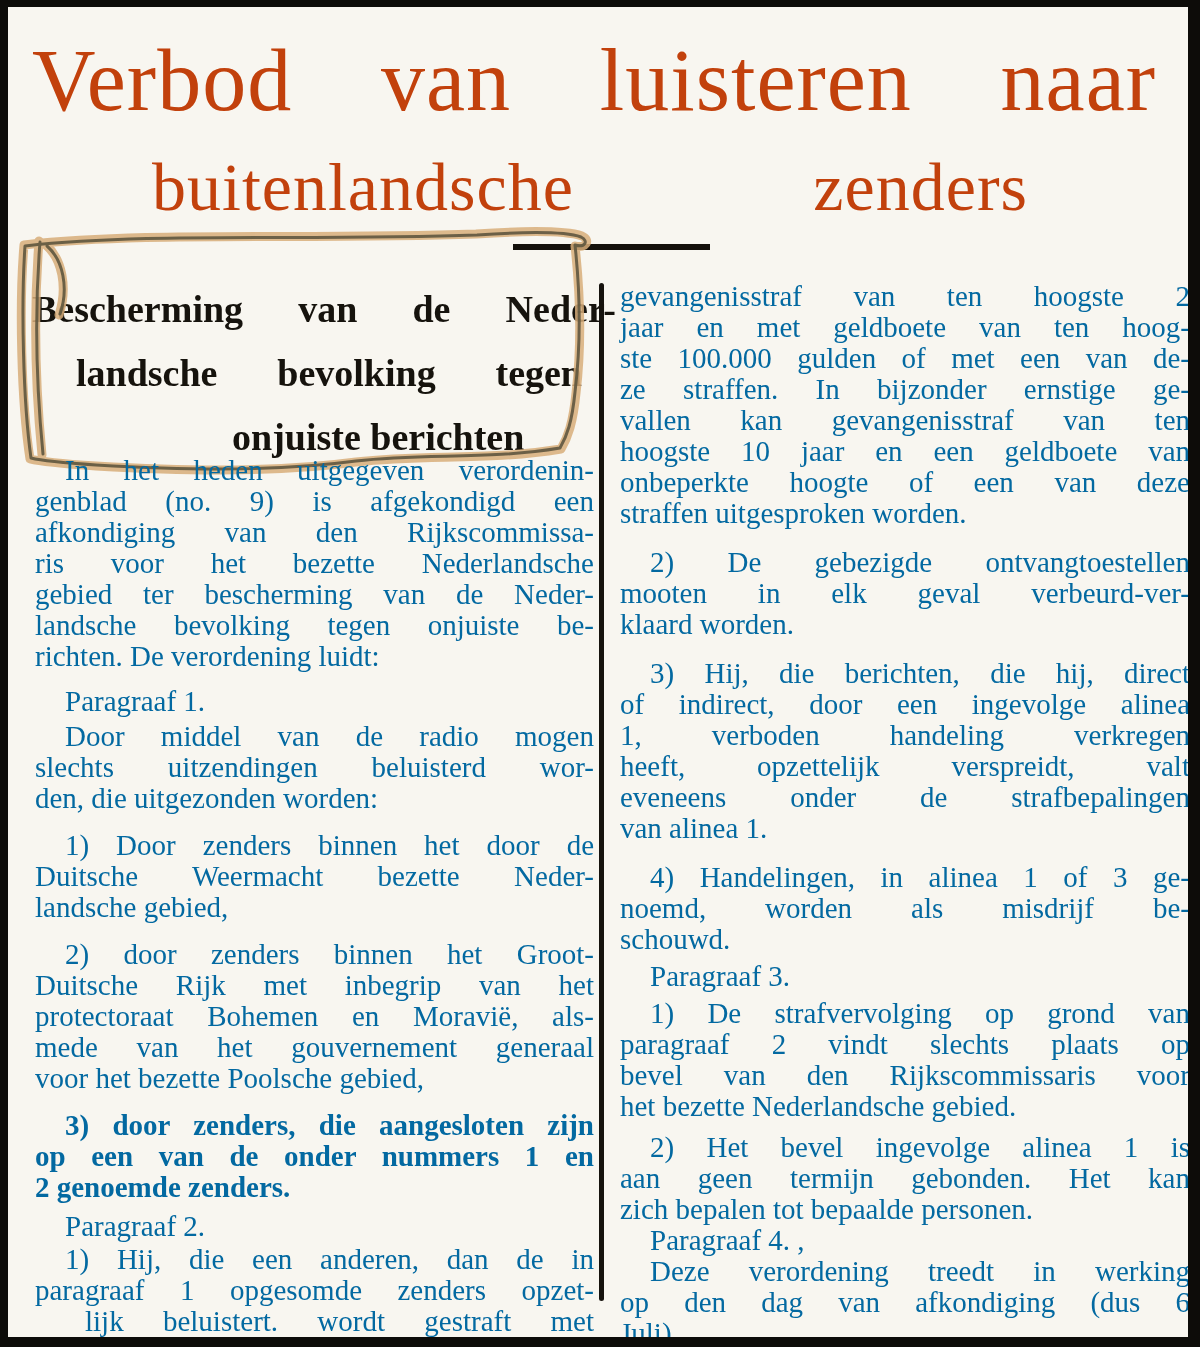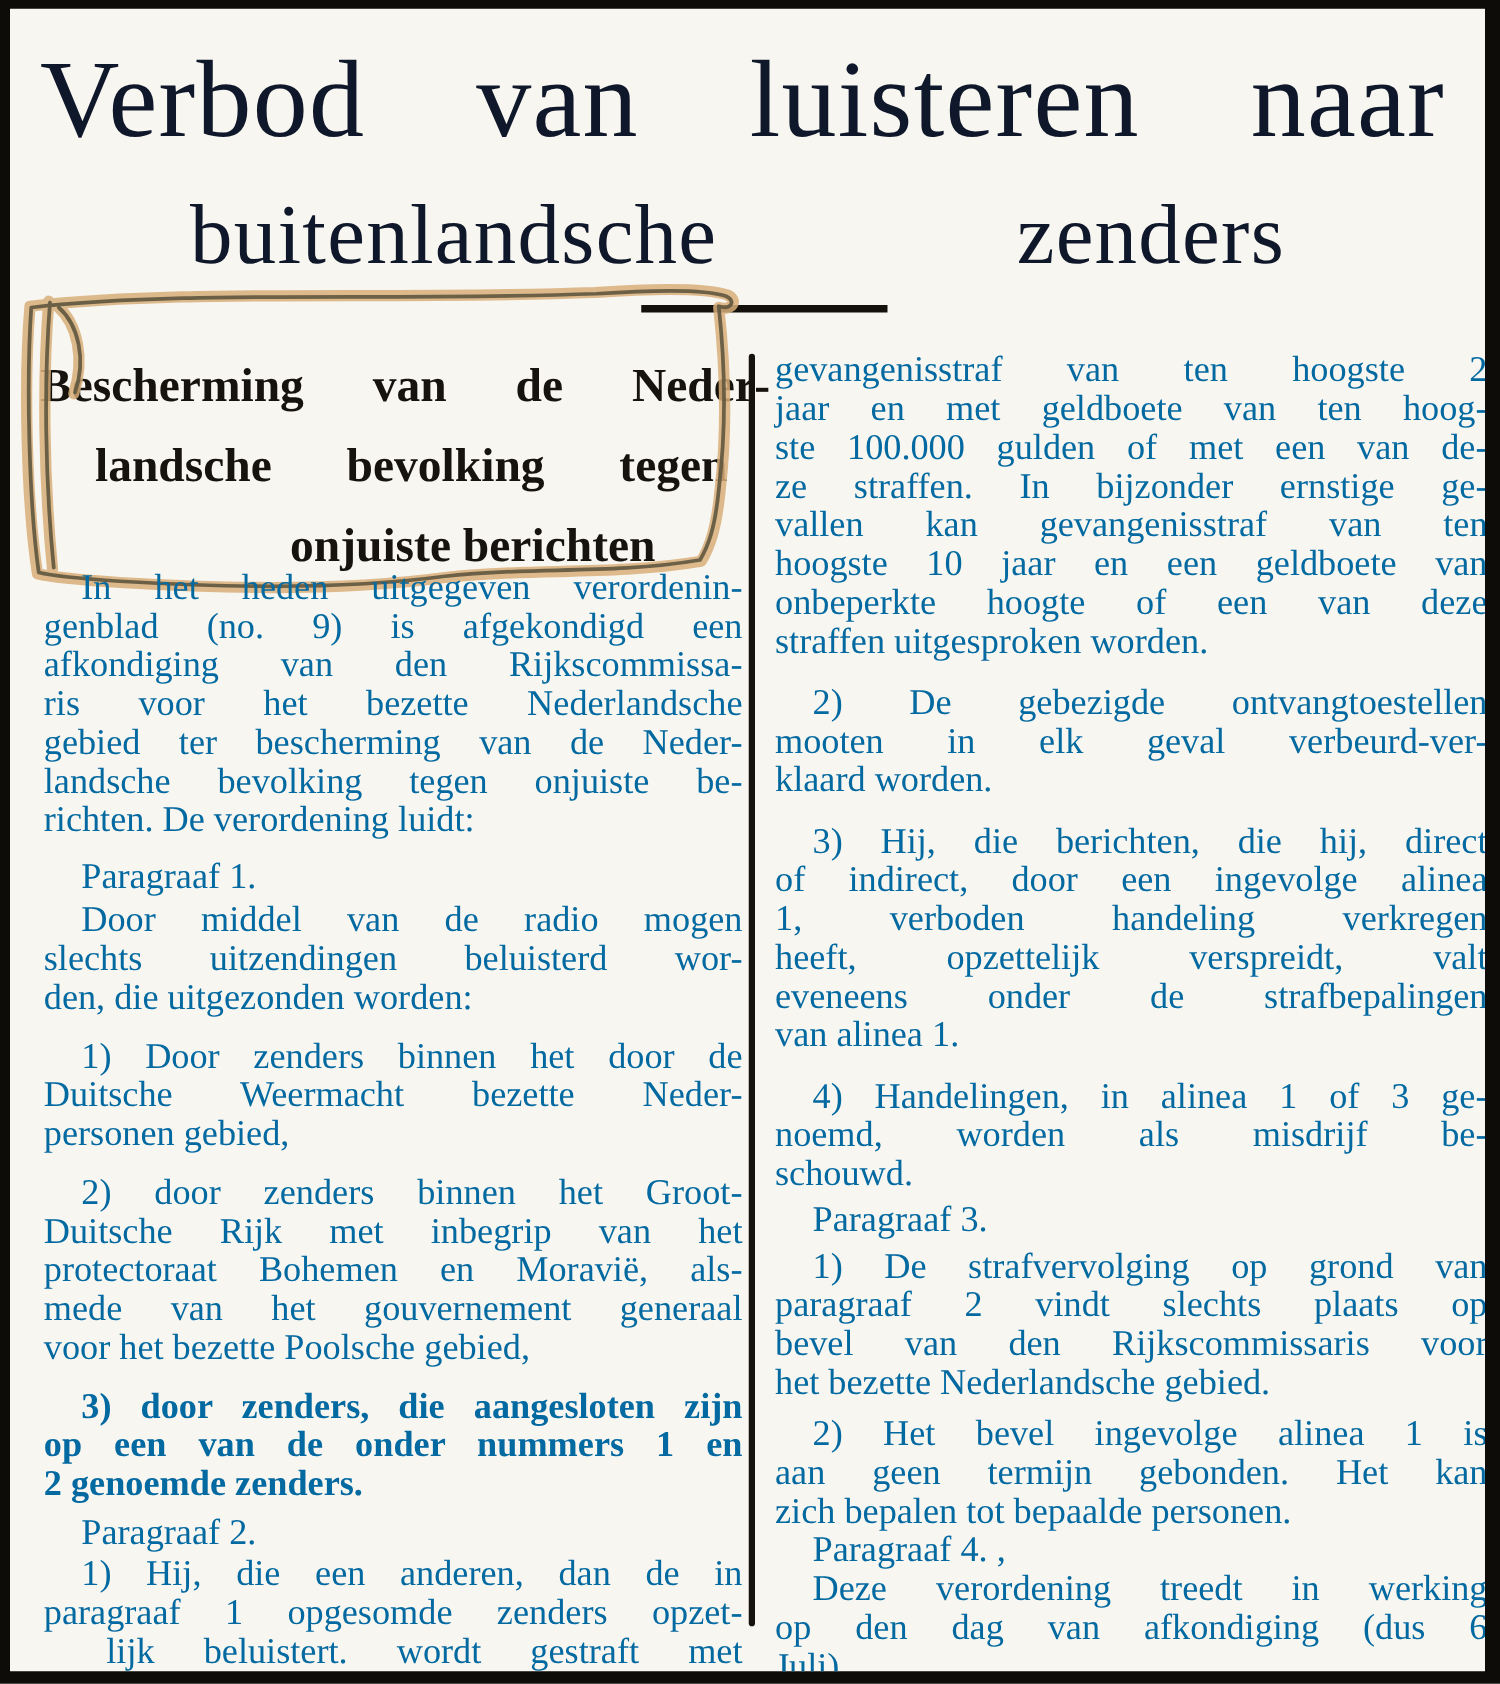--- a/index.html
+++ b/index.html
@@ -12,21 +12,21 @@
     border-color:#0d0c09;
     border-width:7px 12px 10px 8px;
     overflow:hidden;
     font-family:"Liberation Serif", serif;
     color:#1e1a12;
   }
   
   #headline{position:absolute;left:24px;right:32px;top:18px;}
   .hl-line{
     font-family:"Liberation Serif", serif;
-    color:#0f172a;
+    color:#c2410c;
     text-align:justify;
     text-align-last:justify;
     white-space:nowrap;
     letter-spacing:1px;
   }
   #hl1{font-size:88px;line-height:112px;}
   #hl2{font-size:68px;line-height:96px;padding:0 128px 0 120px;margin-top:2px;}
   
   #top-rule{position:absolute;left:505px;top:237px;width:197px;height:6px;background:#14110c;}
   #divider{position:absolute;left:591px;top:276px;width:5px;height:1018px;background:#16130e;border-radius:3px;}
@@ -103,21 +103,21 @@
         <div class="tline" style="padding-left: 30px;">Paragraaf 1.</div>
       </div>
       <div style="margin-top: 4px;">
         <div class="tline just" style="padding-left: 30px;">Door middel van de radio mogen</div>
         <div class="tline just">slechts uitzendingen beluisterd wor-</div>
         <div class="tline">den, die uitgezonden worden:</div>
       </div>
       <div style="margin-top: 16px;">
         <div class="tline just" style="padding-left: 30px;">1) Door zenders binnen het door de</div>
         <div class="tline just">Duitsche Weermacht bezette Neder-</div>
-        <div class="tline">personen gebied,</div>
+        <div class="tline">landsche gebied,</div>
       </div>
       <div style="margin-top: 16px;">
         <div class="tline just" style="padding-left: 30px;">2) door zenders binnen het Groot-</div>
         <div class="tline just">Duitsche Rijk met inbegrip van het</div>
         <div class="tline just">protectoraat Bohemen en Moravië, als-</div>
         <div class="tline just">mede van het gouvernement generaal</div>
         <div class="tline">voor het bezette Poolsche gebied,</div>
       </div>
       <div style="margin-top: 16px; font-weight: bold;">
         <div class="tline just" style="padding-left: 30px;">3) door zenders, die aangesloten zijn</div>

